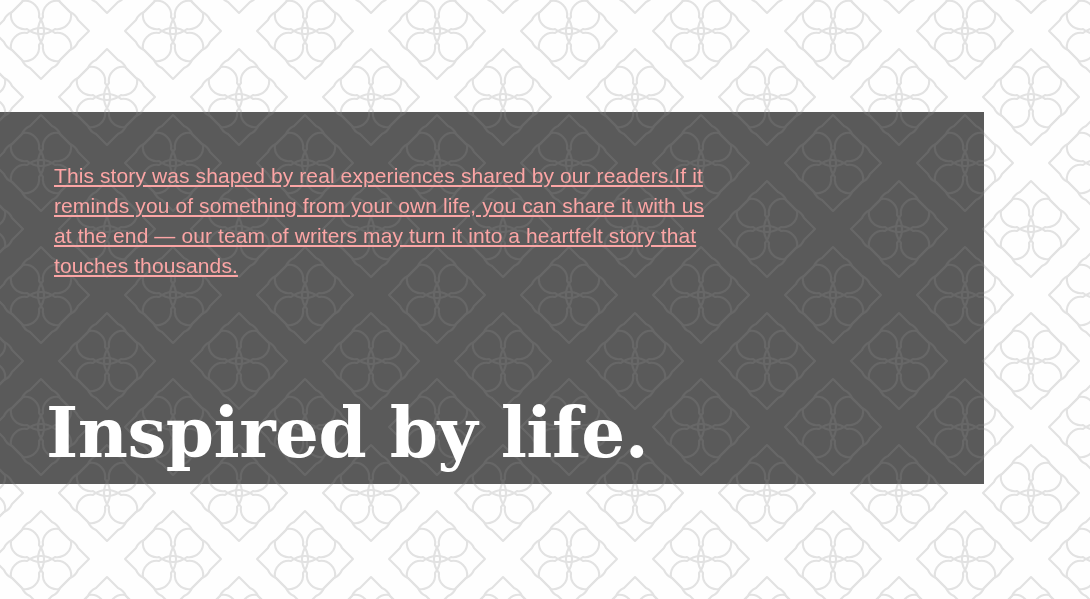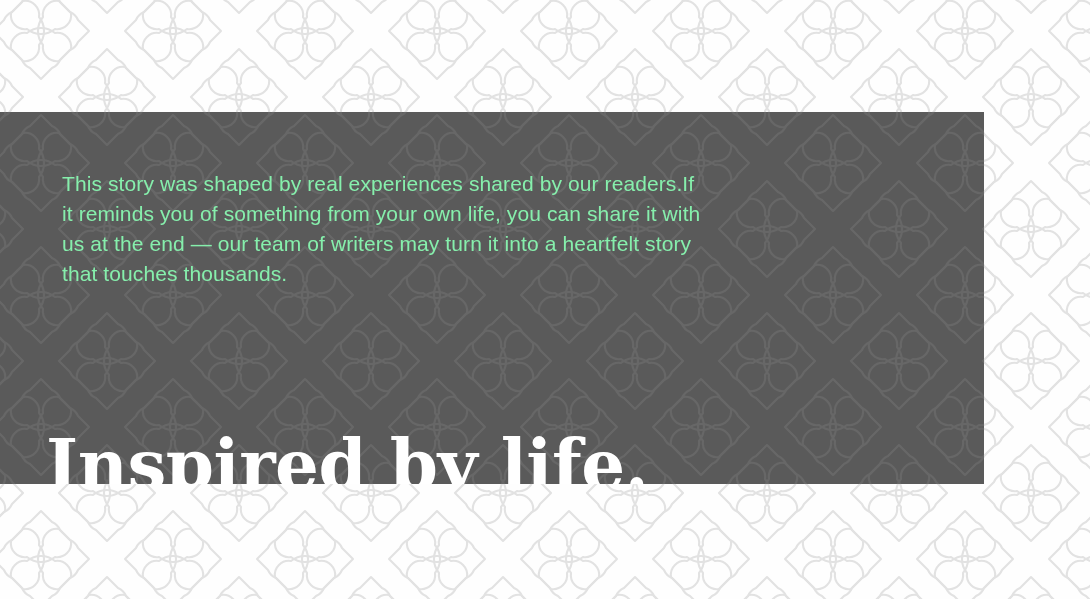--- a/index.html
+++ b/index.html
@@ -59,44 +59,44 @@
 
   
   .panel-content {
     position: absolute;
     left: 46px;
     top: 41px;
     width: 680px;
   }
 
   #intro-paragraph {
-    margin: 16px;
-    color: #86efac;
+    margin: 8px;
+    color: #fca5a5;
     font-family: "Liberation Sans", sans-serif;
     font-size: 21px;
     font-weight: 400;
     line-height: 30px;
     letter-spacing: 0.1px;
     white-space: pre-line;
+    text-decoration: underline;
   }
 
   #headline {
     margin: 0;
     margin-top: 26px;
     color: #ffffff;
     font-family: "DejaVu Serif", "Liberation Serif", serif;
     font-weight: 700;
     font-size: 69px;
     line-height: 84px;
     letter-spacing: -0.5px;
     white-space: pre-line;
   }
   .headline-line {
     display: block;
-    margin-top: 24px;
   }
 </style>
 </head>
 <body>
 
 <div id="stage">
 
   <div class="pattern-layer">
     <svg viewBox="0 0 1090 599" xmlns="http://www.w3.org/2000/svg" aria-hidden="true">
       <defs>

